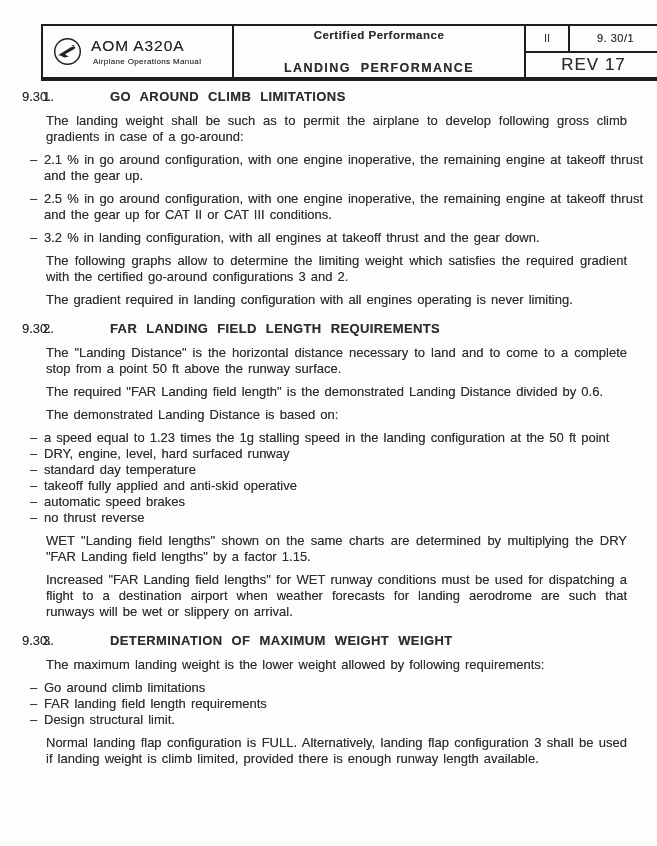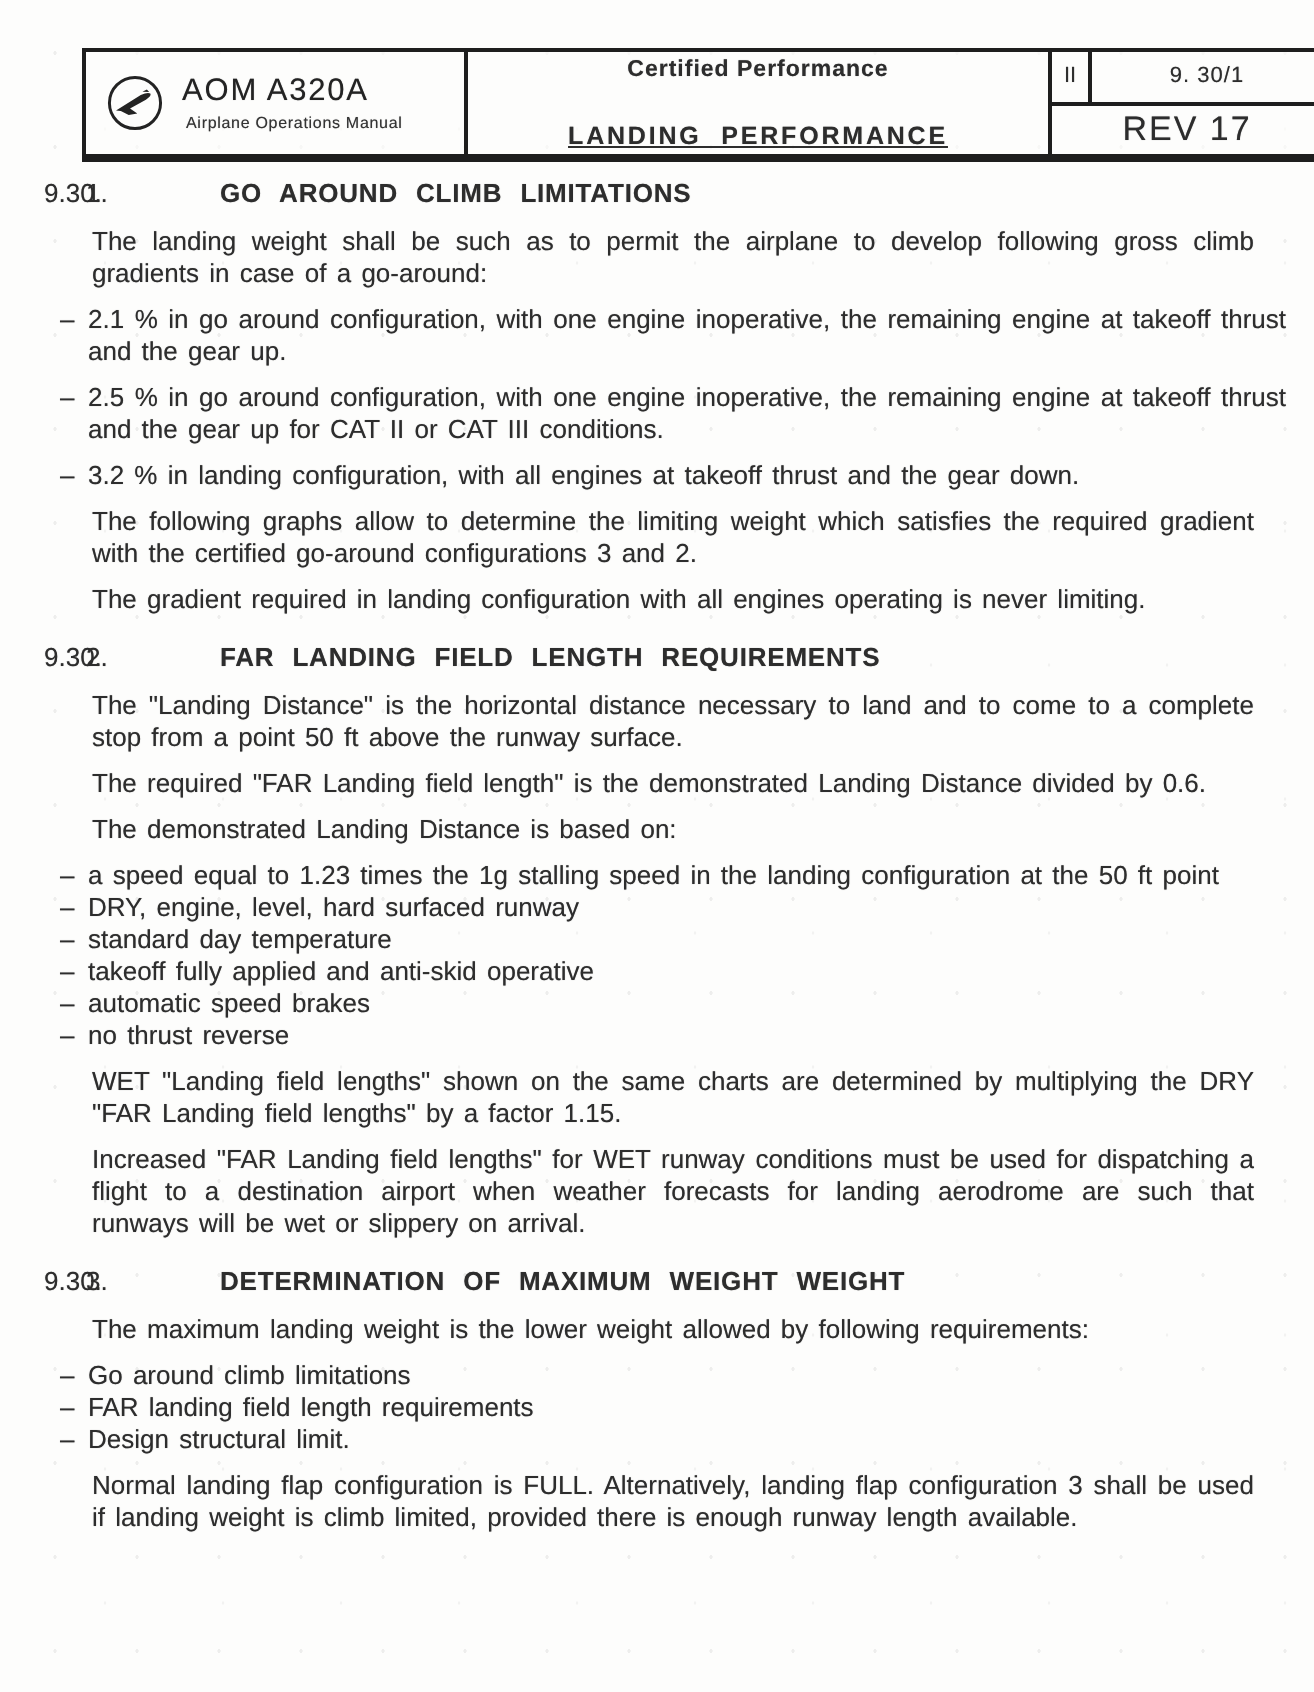--- a/index.html
+++ b/index.html
@@ -50,26 +50,26 @@
 
   .h-center {
     flex: 1;
     box-sizing: border-box;
     border-right: 2px solid #1e1e1e;
     display: flex; flex-direction: column;
     align-items: center; justify-content: center;
     gap: 20px;
   }
   .chapter-title { font-size: 11.5px; font-weight: 700; letter-spacing: 0.5px; }
-  .page-title { font-size: 12.5px; font-weight: 700; letter-spacing: 1.4px; word-spacing: 5px; text-decoration: underline; }
+  .page-title { font-size: 12.5px; font-weight: 700; letter-spacing: 1.4px; word-spacing: 5px; }
 
   .h-right { width: 135px; display: flex; flex-direction: column; }
   .h-right-top { flex: 1; display: flex; border-bottom: 2px solid #1e1e1e; }
   .vol-cell {
-    width: 20px; box-sizing: border-box;
+    width: 44px; box-sizing: border-box;
     border-right: 2px solid #1e1e1e;
     display: flex; align-items: center; justify-content: center;
     font-size: 11px;
   }
   .pref-cell { flex: 1; display: flex; align-items: center; justify-content: center; font-size: 11px; letter-spacing: 0.5px; }
   .h-right-bottom { flex: 1; display: flex; align-items: center; justify-content: center; font-size: 17px; letter-spacing: 1px; }
 
   
   .doc-body {
     position: absolute;

